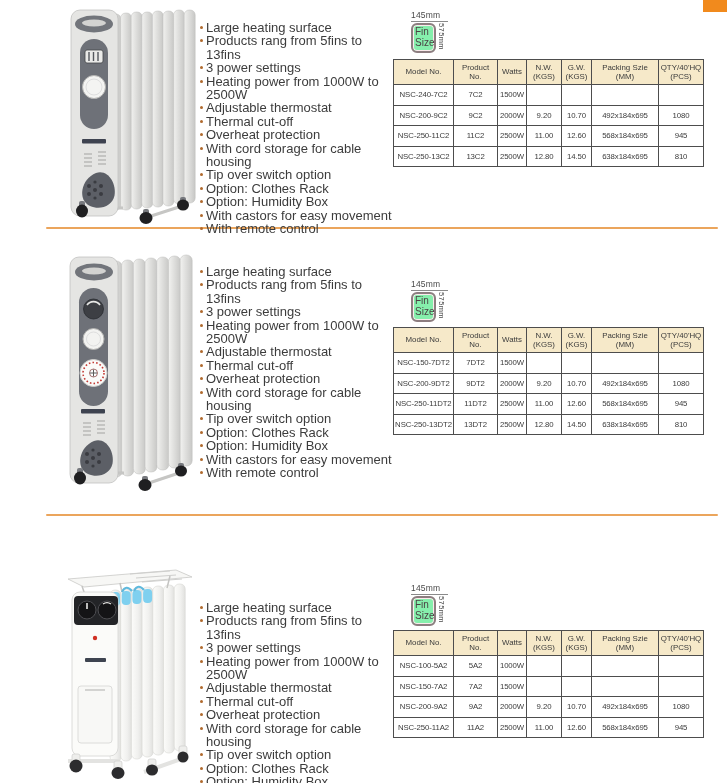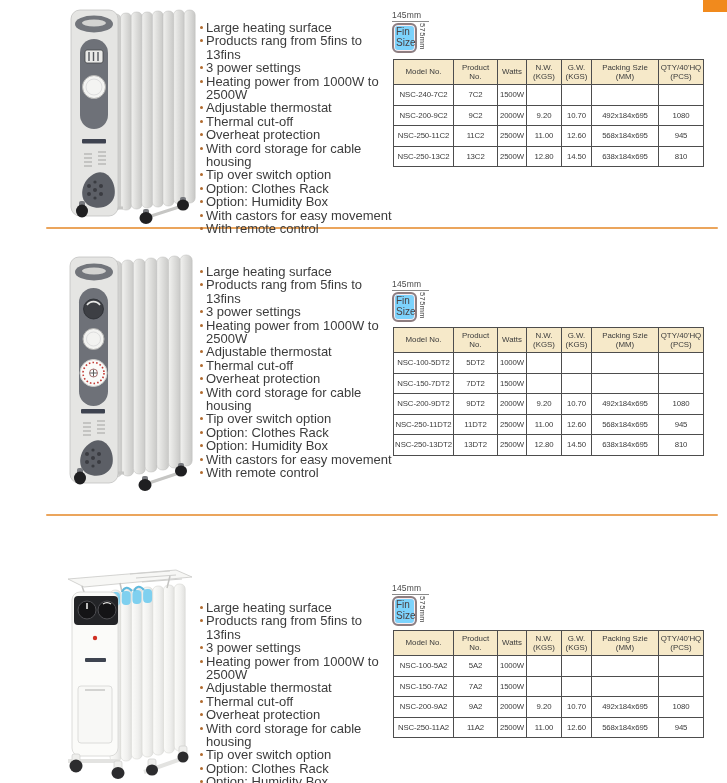--- a/index.html
+++ b/index.html
@@ -20,26 +20,26 @@
 
   
   .product { position:absolute; }
 
   
   .features { position:absolute; list-style:none; width:195px; }
   .feature { display:flex; line-height:13.4px; font-size:13px; color:#3c3c3c; }
   .bullet { flex:none; width:3px; height:3px; border-radius:50%; background:#b06a2e; margin:5px 3px 0 0; }
 
   
-  .fin-widget { position:absolute; width:42px; }
+  .fin-widget { position:absolute; width:42px;margin-left:19px; }
   .fin-mm { font-size:8.5px; color:#494949; width:37px; padding-bottom:1px;
             border-bottom:1px solid #8a8a8a; letter-spacing:0.2px; }
   .fin-row { display:flex; margin-top:1px; }
   .fin-badge {
-    width:25px; height:30px; background:#7dd3fc; border:2px solid #8d7d80; border-radius:6px;
+    width:25px; height:30px; background:#86efac; border:2px solid #8d7d80; border-radius:6px;
     box-shadow: inset 0 0 0 1px #fbeaec;
     font-size:10px; line-height:10.8px; color:#4b4244; padding:2px 0 0 2px; white-space:pre-line;
   }
   .fin-vert { writing-mode:vertical-rl; font-size:7.5px; color:#494949; margin-left:1px;
               letter-spacing:0.4px; height:32px; }
 
   
   .spec-table-wrap { position:absolute; }
   .spec-table { border-collapse:collapse; table-layout:fixed; width:310px;padding-left:39px; }
   .spec-table col:nth-child(1){width:60px}
@@ -400,29 +400,20 @@
               <th>G.W.
 (KGS)</th>
               <th>Packing Szie
 (MM)</th>
               <th>QTY/40'HQ
 (PCS)</th>
             </tr>
           </thead>
         <tbody>
             <tr>
-              <td>NSC-100-5DT2</td>
-              <td>5DT2</td>
-              <td>1000W</td>
-              <td></td>
-              <td></td>
-              <td></td>
-              <td></td>
-            </tr>
-            <tr>
               <td>NSC-150-7DT2</td>
               <td>7DT2</td>
               <td>1500W</td>
               <td></td>
               <td></td>
               <td></td>
               <td></td>
             </tr>
             <tr>
               <td>NSC-200-9DT2</td>

